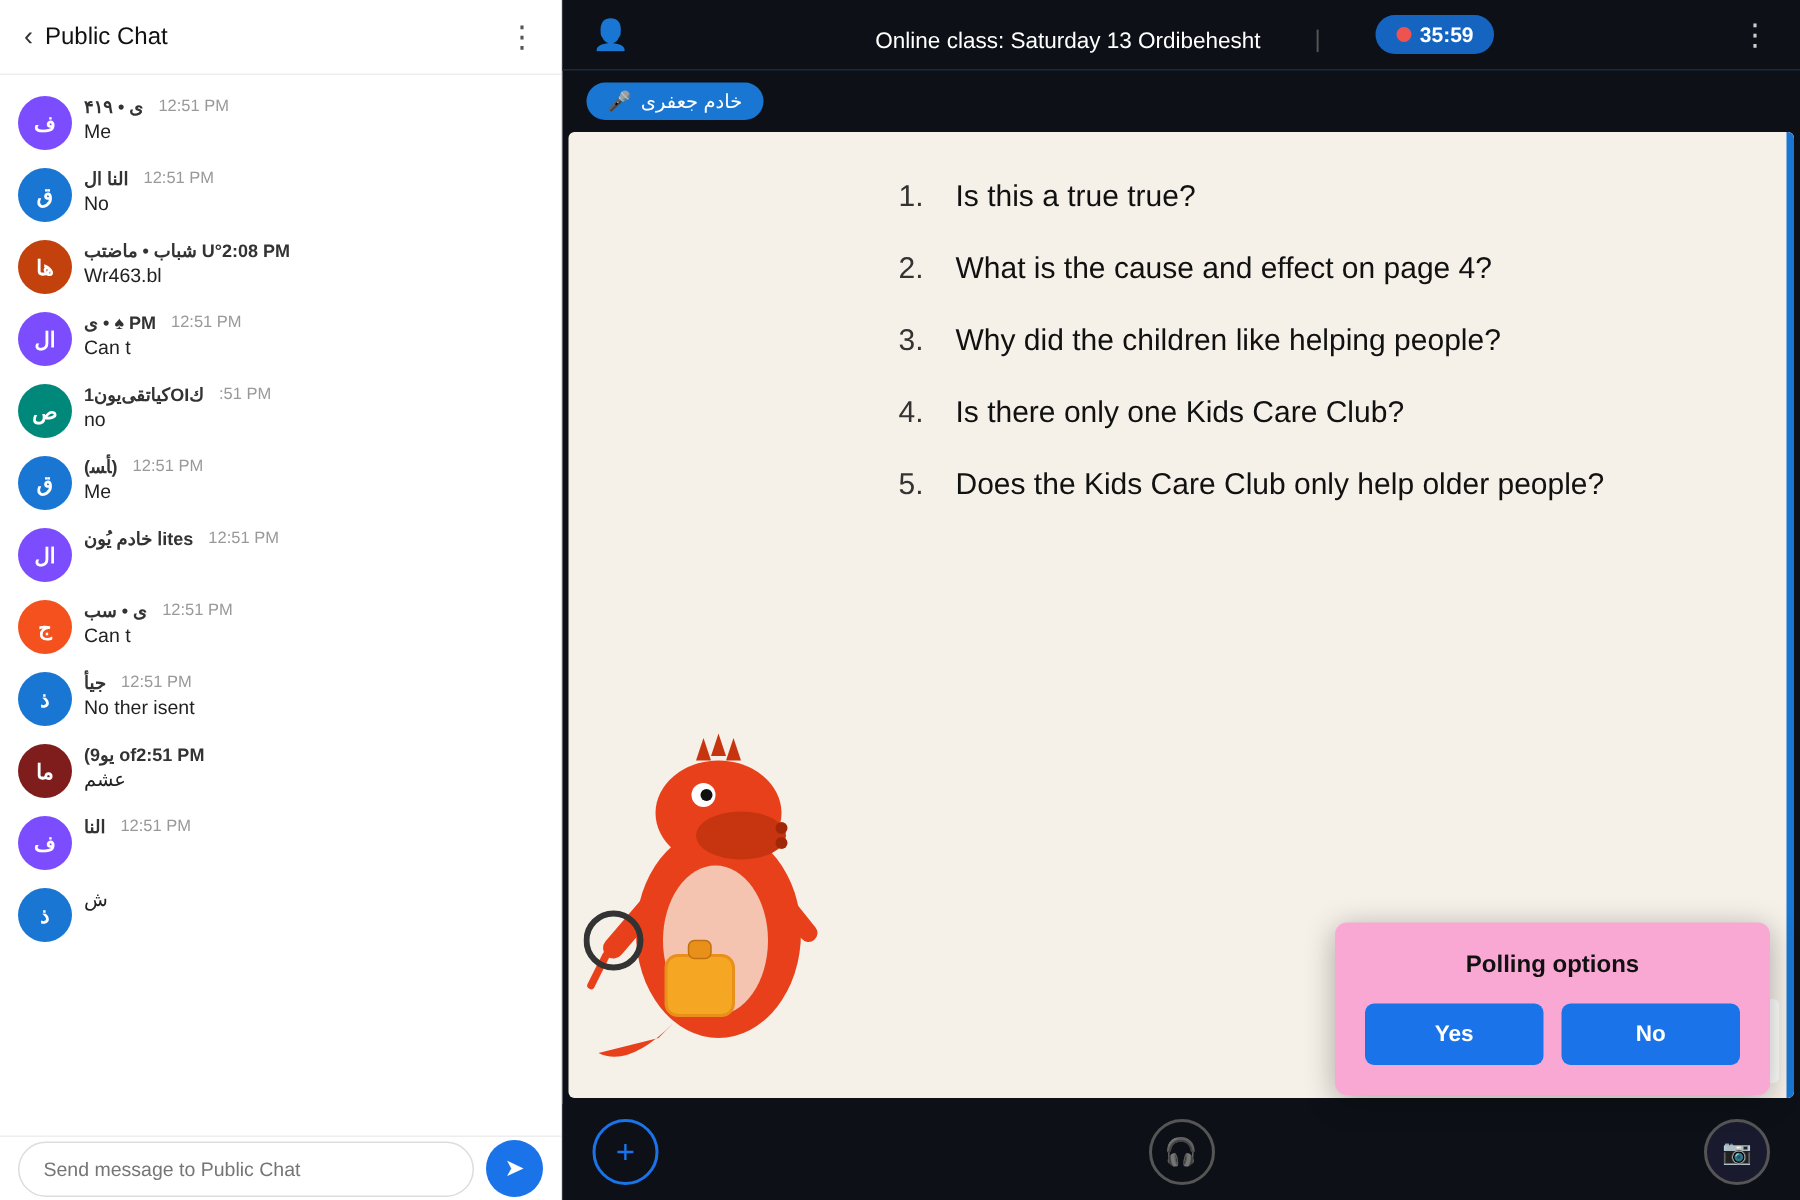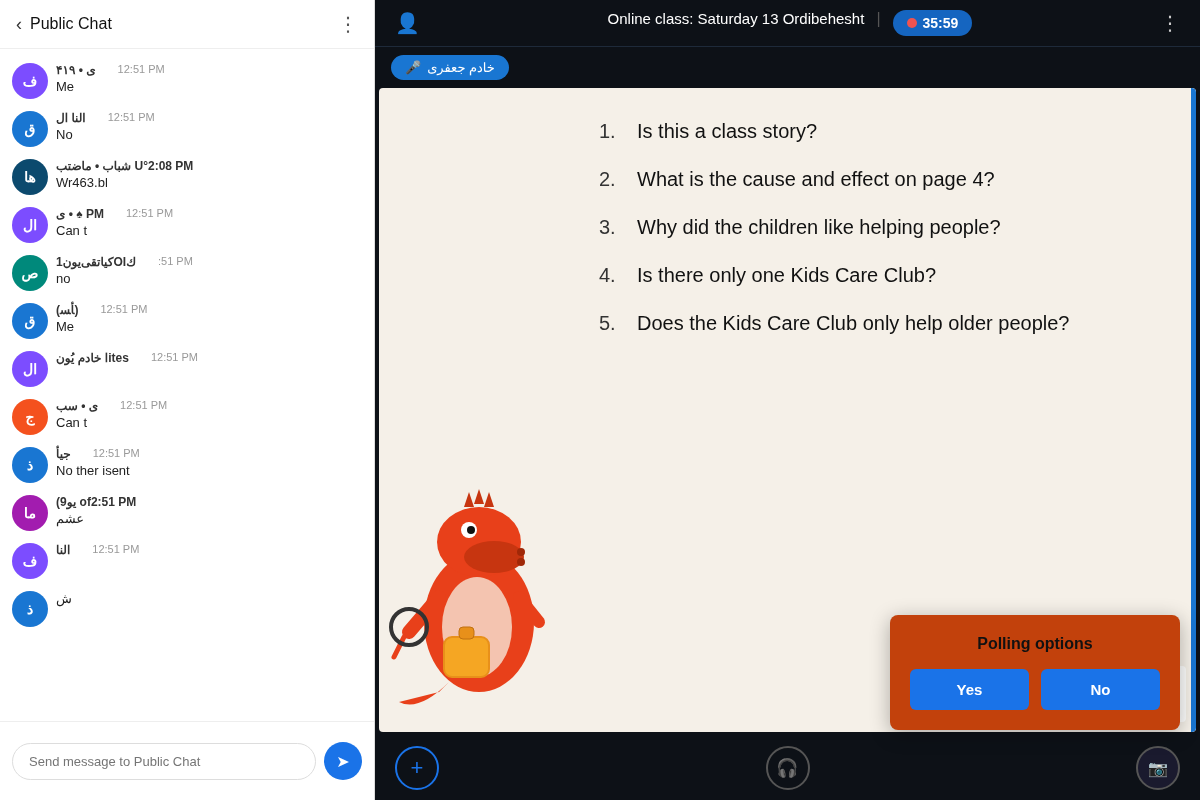--- a/index.html
+++ b/index.html
@@ -78,22 +78,22 @@
       color: #fff;
       flex-shrink: 0;
     }
 
     .msg-content {
       flex: 1;
     }
 
     .msg-meta {
       display: flex;
-      align-items: flex-start;
-      gap: 22px;
+      align-items: center;
+      gap: 10px;
       margin-bottom: 2px;
       flex-wrap: wrap;
     }
 
     .msg-name {
       font-size: 12px;
       font-weight: 600;
       color: #333;
     }
 
@@ -101,21 +101,21 @@
       font-size: 11px;
       color: #999;
     }
 
     .msg-text {
       font-size: 13px;
       color: #222;
     }
 
     .chat-input-area {
-      padding: 20px 12px;
+      padding: 2px 12px;
       border-top: 1px solid #eee;
       display: flex;
       align-items: center;
       gap: 8px;
     }
 
     .chat-input {
       flex: 1;
       border: 1px solid #ddd;
       border-radius: 20px;
@@ -349,21 +349,21 @@
     .toolbar-btn.camera {
       border-color: #555;
       background: #1a1a2e;
     }
 
     
     .polling-popup {
       position: absolute;
       bottom: 70px;
       right: 20px;
-      background: #c2410c;
+      background: #f9a8d4;
       border-radius: 8px;
       padding: 20px;
       box-shadow: 0 4px 20px rgba(0,0,0,0.3);
       min-width: 290px;
       z-index: 100;
     }
 
     .polling-popup-title {
       font-size: 16px;
       font-weight: 600;
@@ -431,21 +431,21 @@
       <div class="avatar" style="background:#1976d2">ق</div>
       <div class="msg-content">
         <div class="msg-meta">
           <span class="msg-name">النا ال</span>
           <span class="msg-time">12:51 PM</span>
         </div>
         <div class="msg-text">No</div>
       </div>
     </div>
       <div class="chat-message">
-      <div class="avatar" style="background:#0c4a6e">ها</div>
+      <div class="avatar" style="background:#c2410c">ها</div>
       <div class="msg-content">
         <div class="msg-meta">
           <span class="msg-name">شباب • ماضتب U°2:08 PM</span>
           <span class="msg-time"></span>
         </div>
         <div class="msg-text">Wr463.bl</div>
       </div>
     </div>
       <div class="chat-message">
       <div class="avatar" style="background:#7c4dff">ال</div>
@@ -500,21 +500,21 @@
       <div class="avatar" style="background:#1976d2">ذ</div>
       <div class="msg-content">
         <div class="msg-meta">
           <span class="msg-name">جیأ</span>
           <span class="msg-time">12:51 PM</span>
         </div>
         <div class="msg-text">No ther isent</div>
       </div>
     </div>
       <div class="chat-message">
-      <div class="avatar" style="background:#a21caf">ما</div>
+      <div class="avatar" style="background:#7f1d1d">ما</div>
       <div class="msg-content">
         <div class="msg-meta">
           <span class="msg-name">(‌یو‌9 of2:51 PM</span>
           <span class="msg-time"></span>
         </div>
         <div class="msg-text">عشم</div>
       </div>
     </div>
       <div class="chat-message">
       <div class="avatar" style="background:#7c4dff">ف</div>
@@ -539,21 +539,21 @@
       <span>➤</span>
     </button>
   </div>
 </div>
 
 <div class="main-panel">
   <div class="main-header">
     <div class="header-left">
       <span class="header-user-icon">👤</span>
     </div>
-    <div style="display:flex;align-items:flex-start;">
+    <div style="display:flex;align-items:flex-end;gap:24px;">
       <span class="header-center">Online class: Saturday 13 Ordibehesht</span>
       <span class="header-divider"> | </span>
       <div class="record-badge">
         <div class="record-dot"></div>
         <span>35:59</span>
       </div>
     </div>
     <button class="header-more-btn">⋮</button>
   </div>
 
@@ -600,21 +600,21 @@
           <polygon points="75,65 80,50 85,65" fill="#c73510"></polygon>
           <polygon points="85,62 90,47 95,62" fill="#c73510"></polygon>
           <polygon points="95,65 100,50 105,65" fill="#c73510"></polygon>
         </svg>
       </div>
 
       <div class="questions-list" id="questions-list-container">
 
       <div class="question-item">
       <span class="question-num">1.</span>
-      <span class="question-text">Is this a class story?</span>
+      <span class="question-text">Is this a true true?</span>
     </div>
           <div class="question-item">
       <span class="question-num">2.</span>
       <span class="question-text">What is the cause and effect on page 4?</span>
     </div>
           <div class="question-item">
       <span class="question-num">3.</span>
       <span class="question-text">Why did the children like helping people?</span>
     </div>
           <div class="question-item">

